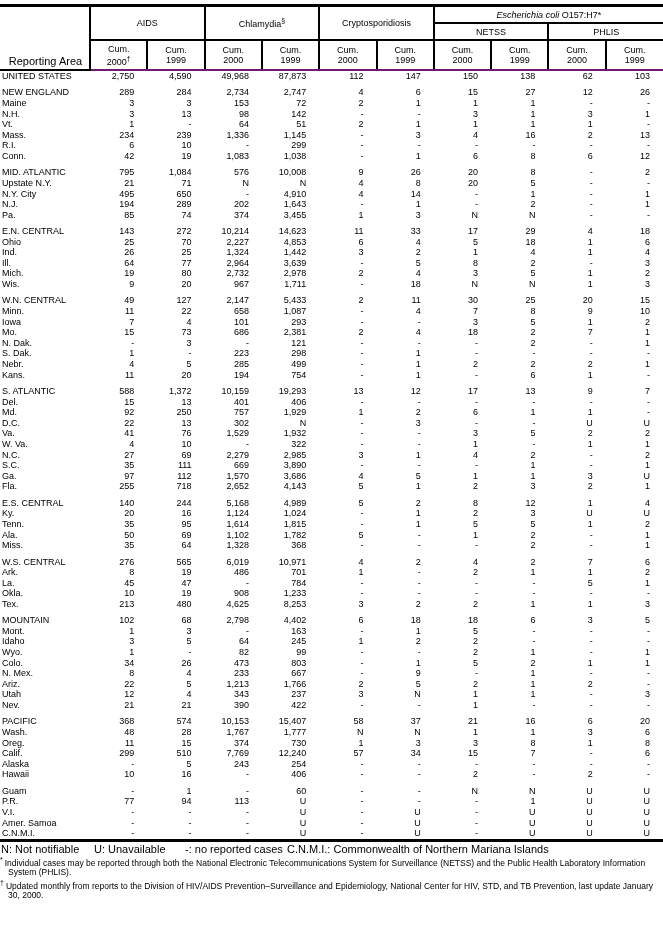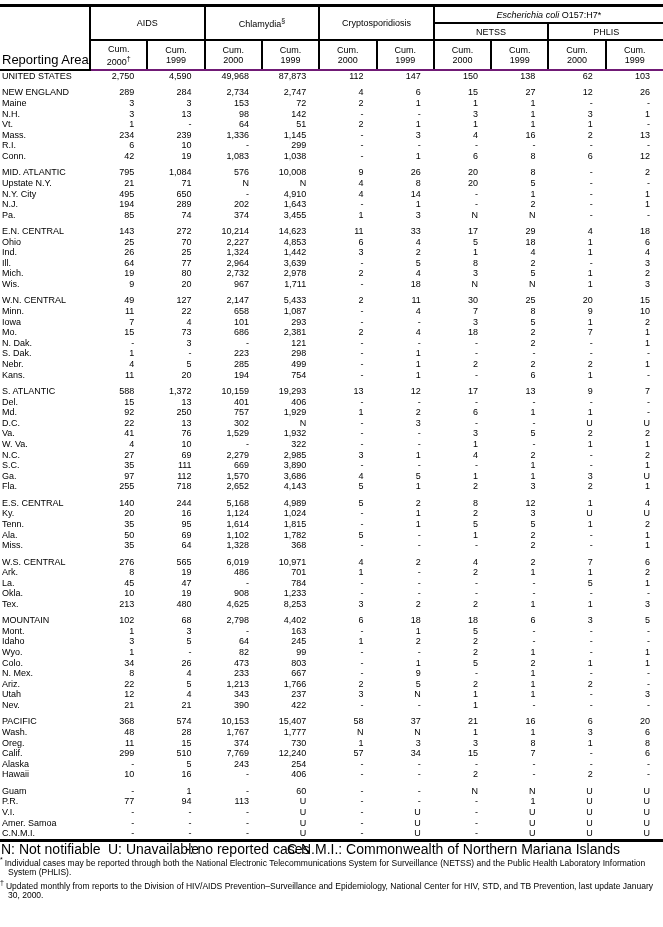--- a/index.html
+++ b/index.html
@@ -1,34 +1,34 @@
 <!DOCTYPE html>
 <html><head>
 <meta charset="utf-8">
 <style>
   html,body{margin:0;padding:0;background:#fff;color:#000;}
   body{width:663px;height:927px;font-family:"Liberation Sans",sans-serif;overflow:hidden;}
   .title{margin-top:3px;text-align:center;font-weight:bold;font-size:14.5px;line-height:15.5px;letter-spacing:0.2px;}
   table{width:663px;table-layout:fixed;border-collapse:collapse;margin-top:4px;border-top:3px solid #000;border-bottom:3px solid #000;}
   th,td{margin:0;padding:0;overflow:hidden;}
   thead th{font-weight:normal;font-size:9px;}
-  th.ra{text-align:left;vertical-align:bottom;padding-left:2px;padding-bottom:2px;font-size:13px;border-bottom:2px solid #000;}
+  th.ra{text-align:center;vertical-align:bottom;padding-left:2px;padding-bottom:2px;font-size:11px;border-bottom:2px solid #000;}
   th.grp{border-left:2px solid #000;border-bottom:2px solid #000;text-align:center;vertical-align:middle;}
   tr.r1 th{height:15px;}
   tr.r2 th{height:15px;}
   th.cum{border-left:2px solid #000;border-bottom:2px solid #701a75;text-align:center;vertical-align:middle;height:28px;line-height:10px;}
   th.cum div{line-height:10px;}
   sup{font-size:7px;}
   tbody td{height:10.6px;line-height:10.6px;font-size:9px;}
   td.rowlabel{text-align:left;padding-left:2px;white-space:nowrap;}
   td.num{text-align:right;padding-right:13px;white-space:nowrap;}
   tr.spacer td{height:5.8px;line-height:5.8px;}
-  .legend{position:relative;height:11px;margin-top:2px;font-size:14px;line-height:10px;}
+  .legend{position:relative;height:11px;margin-top:2px;font-size:11px;line-height:10px;}
   .legend span{position:absolute;top:0;white-space:nowrap;}
-  .lg0{left:1px;} .lg1{left:108px;text-align:center;} .lg2{left:185px;} .lg3{left:287px;}
+  .lg0{left:1px;} .lg1{left:94px;text-align:center;} .lg2{left:185px;} .lg3{left:287px;}
   .fn{margin:0;font-size:8.5px;line-height:9.6px;padding-left:8px;text-indent:-8px;}
   .fn sup{margin-right:2px;}
   i{font-style:italic;}
 </style>
 </head>
 <body>
 
 <div class="title">
 </div>
 

